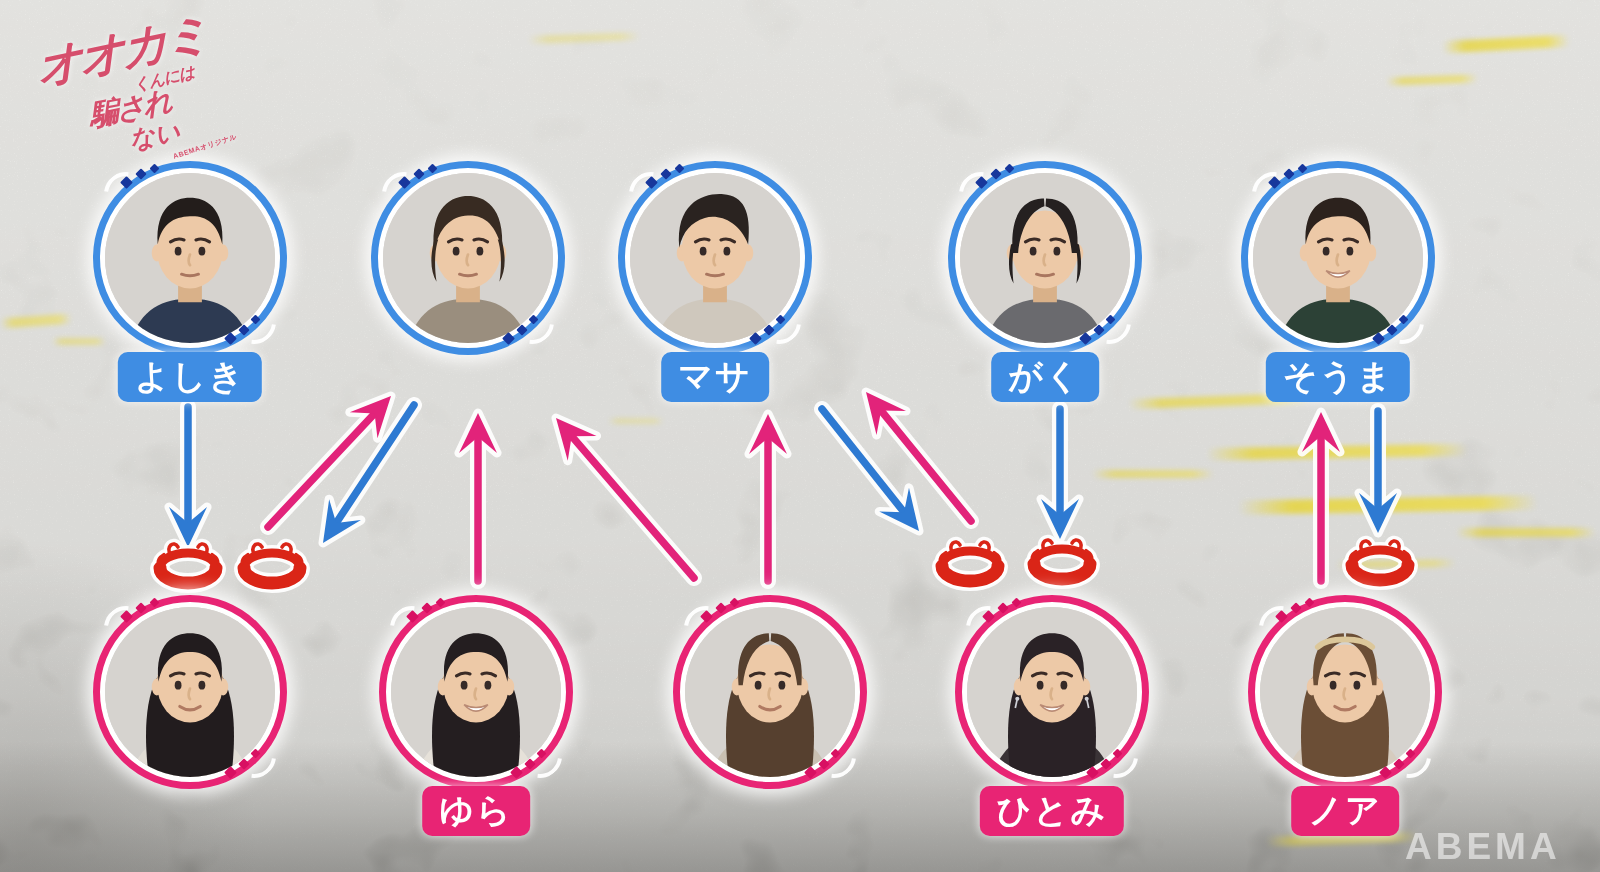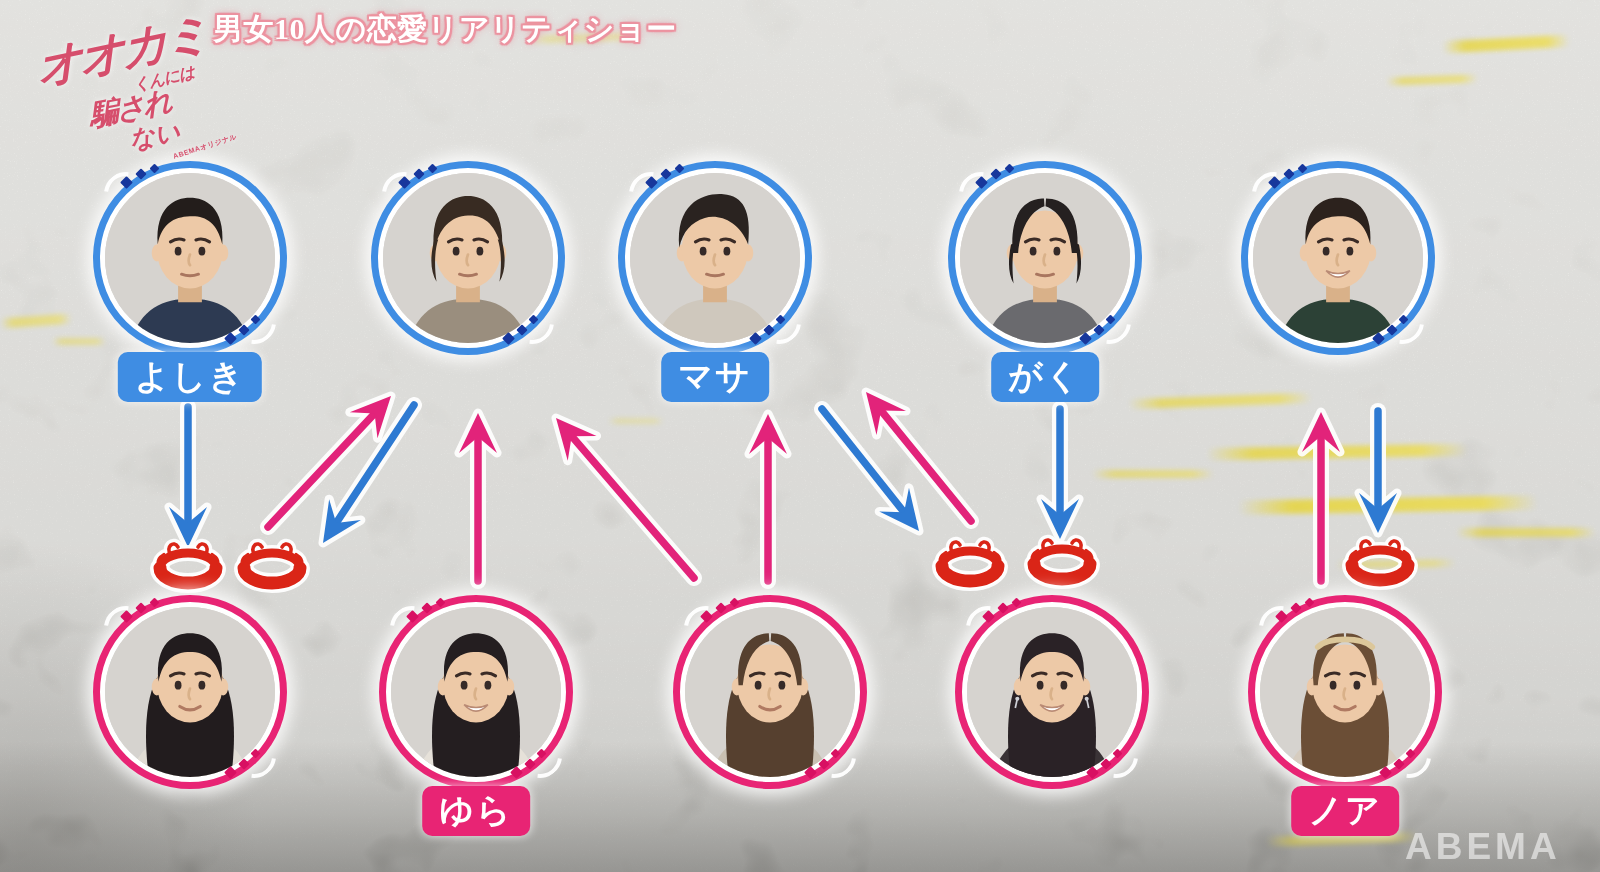--- a/index.html
+++ b/index.html
@@ -104,21 +104,20 @@
 
   <div class="logo">
     <div class="logo-l1">オオカミ</div>
     <div class="logo-l2">くんには</div>
     <div class="logo-l3">騙され</div>
     <div class="logo-l4">ない</div>
     <div class="logo-sub">ABEMAオリジナル</div>
   </div>
 
   <div class="title">
-    <div class="title-line">男女10人の恋愛リアリティショー</div>
   </div>
 
   <svg id="arrows" class="arrows" width="1600" height="872">
       <g>
         <line x1="188" y1="407" x2="188" y2="523" stroke="#fff" stroke-width="16" stroke-linecap="round" opacity="0.92"></line>
         <polygon points="188,547 169,507 188,523 207,507" fill="#fff" stroke="#fff" stroke-width="9" stroke-linejoin="round" opacity="0.92"></polygon>
         <line x1="188" y1="407" x2="188" y2="523" stroke="#2e7ad2" stroke-width="7.5" stroke-linecap="round"></line>
         <polygon points="188,547 169,507 188,523 207,507" fill="#2e7ad2"></polygon>
       </g>
       <g>
@@ -414,20 +413,21 @@
       </div>
       <div class="dot" style="left:36px;top:24px;width:9px;height:9px;"></div>
           <div class="dot" style="left:51px;top:16px;width:8px;height:8px;"></div>
           <div class="dot" style="left:65px;top:11px;width:7px;height:7px;"></div>
           <div class="dot" style="left:140px;top:180px;width:9px;height:9px;"></div>
           <div class="dot" style="left:154px;top:172px;width:8px;height:8px;"></div>
           <div class="dot" style="left:166px;top:162px;width:7px;height:7px;"></div>
       <div class="arc" style="left:18px;top:18px;transform:rotate(-38deg);"></div>
       <div class="arc" style="left:146px;top:146px;transform:rotate(142deg);"></div>
     </div>
+    <div class="name-label">そうま</div>
       </div>
     </div>
   <div id="girls-row">
       <div class="member girl" style="left: 86px; top: 588px;">
     <div class="p-wrap">
       <div class="portrait">
         <div class="photo">
               <svg viewBox="0 0 100 100" xmlns="http://www.w3.org/2000/svg">
     <rect width="100" height="100" fill="#d6d3cf"></rect>
     <path d="M14,102 C20,80 34,74 50,74 C66,74 80,80 86,102 Z" fill="#e2ddd5"></path>
@@ -550,20 +550,21 @@
       </div>
       <div class="dot" style="left:36px;top:24px;width:9px;height:9px;"></div>
           <div class="dot" style="left:51px;top:16px;width:8px;height:8px;"></div>
           <div class="dot" style="left:65px;top:11px;width:7px;height:7px;"></div>
           <div class="dot" style="left:140px;top:180px;width:9px;height:9px;"></div>
           <div class="dot" style="left:154px;top:172px;width:8px;height:8px;"></div>
           <div class="dot" style="left:166px;top:162px;width:7px;height:7px;"></div>
       <div class="arc" style="left:18px;top:18px;transform:rotate(-38deg);"></div>
       <div class="arc" style="left:146px;top:146px;transform:rotate(142deg);"></div>
     </div>
+    <div class="name-label">ひとみ</div>
       </div>
       <div class="member girl" style="left: 1241px; top: 588px;">
     <div class="p-wrap">
       <div class="portrait">
         <div class="photo">
               <svg viewBox="0 0 100 100" xmlns="http://www.w3.org/2000/svg">
     <rect width="100" height="100" fill="#d6d3cf"></rect>
     <path d="M14,102 C20,80 34,74 50,74 C66,74 80,80 86,102 Z" fill="#d6ccbf"></path>
     <path d="M43,60 h14 v16 h-14 z" fill="#d9b189"></path>
     <path d="M26,102 C21,64 25,30 50,29 C75,30 79,64 74,102 Z" fill="#6b4e36"></path>

